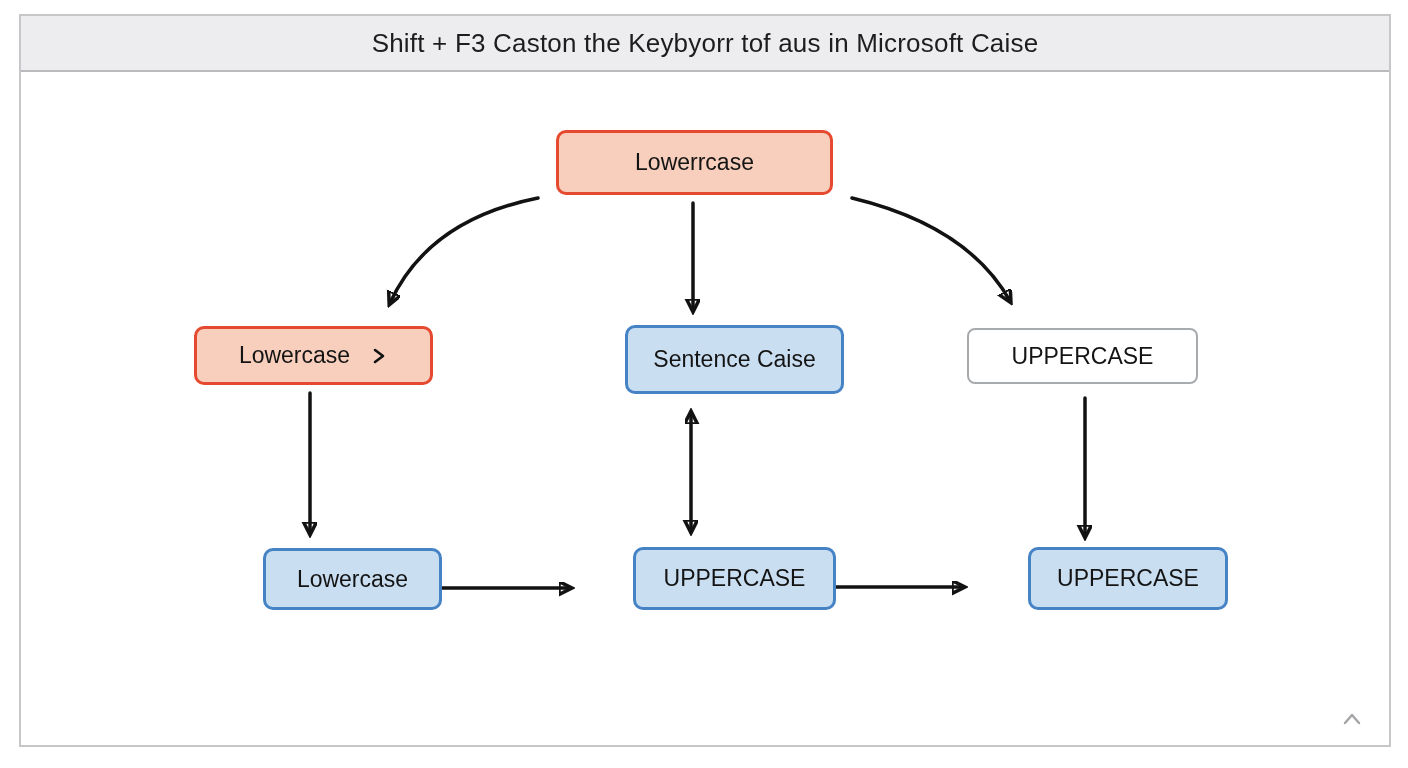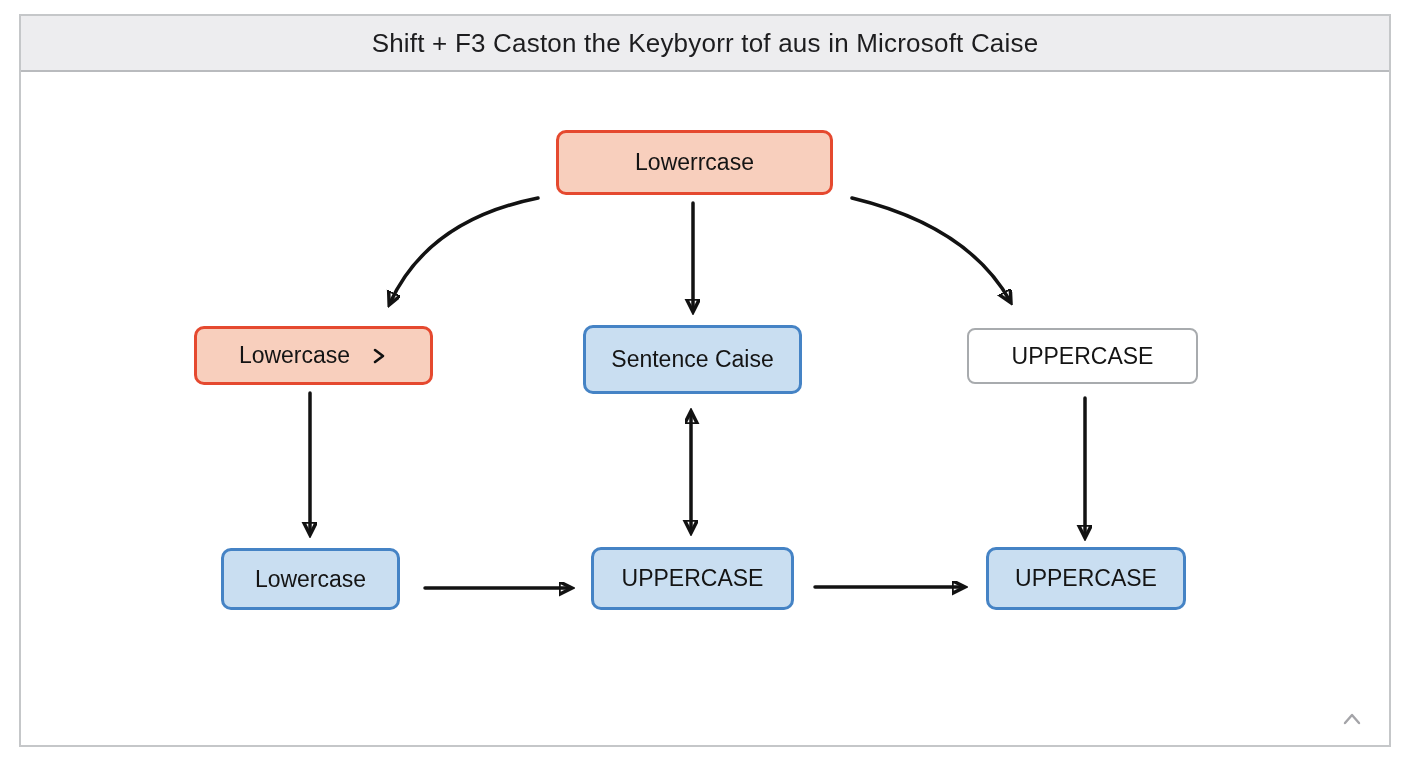--- a/index.html
+++ b/index.html
@@ -11,21 +11,21 @@
 
   .header { height:56px; background:#ededef; border-bottom:2px solid #b9bbbe;
             display:flex; align-items:center; justify-content:center; }
   .header .title { font-size:26px; font-weight:500; color:#1d1d1f; letter-spacing:0.2px; }
 
   .canvas { position:relative; width:100%; height:670px; }
 
   .node { position:absolute; display:flex; align-items:center; justify-content:center;
           border-radius:10px; font-size:23px; color:#141414; text-align:center; }
   .node.red   { background:#f8cfbd; border:3px solid #e5492f; }
-  .node.blue  { background:#c9def1; border:3px solid #4583c5; }
+  .node.blue  { background:#c9def1; border:3px solid #4583c5;margin-left:42px; }
   .node.white { background:#ffffff; border:2px solid #a8abae; border-radius:8px; }
 
   .node-top        { left:535px; top:58px;  width:277px; height:65px; }
   .node-mid-left   { left:173px; top:254px; width:239px; height:59px; }
   .node-mid-center { left:562px; top:253px; width:219px; height:69px; }
   .node-mid-right  { left:946px; top:256px; width:231px; height:56px; }
   .node-bot-left   { left:200px; top:476px; width:179px; height:62px; }
   .node-bot-center { left:570px; top:475px; width:203px; height:63px; }
   .node-bot-right  { left:965px; top:475px; width:200px; height:63px; }
 

